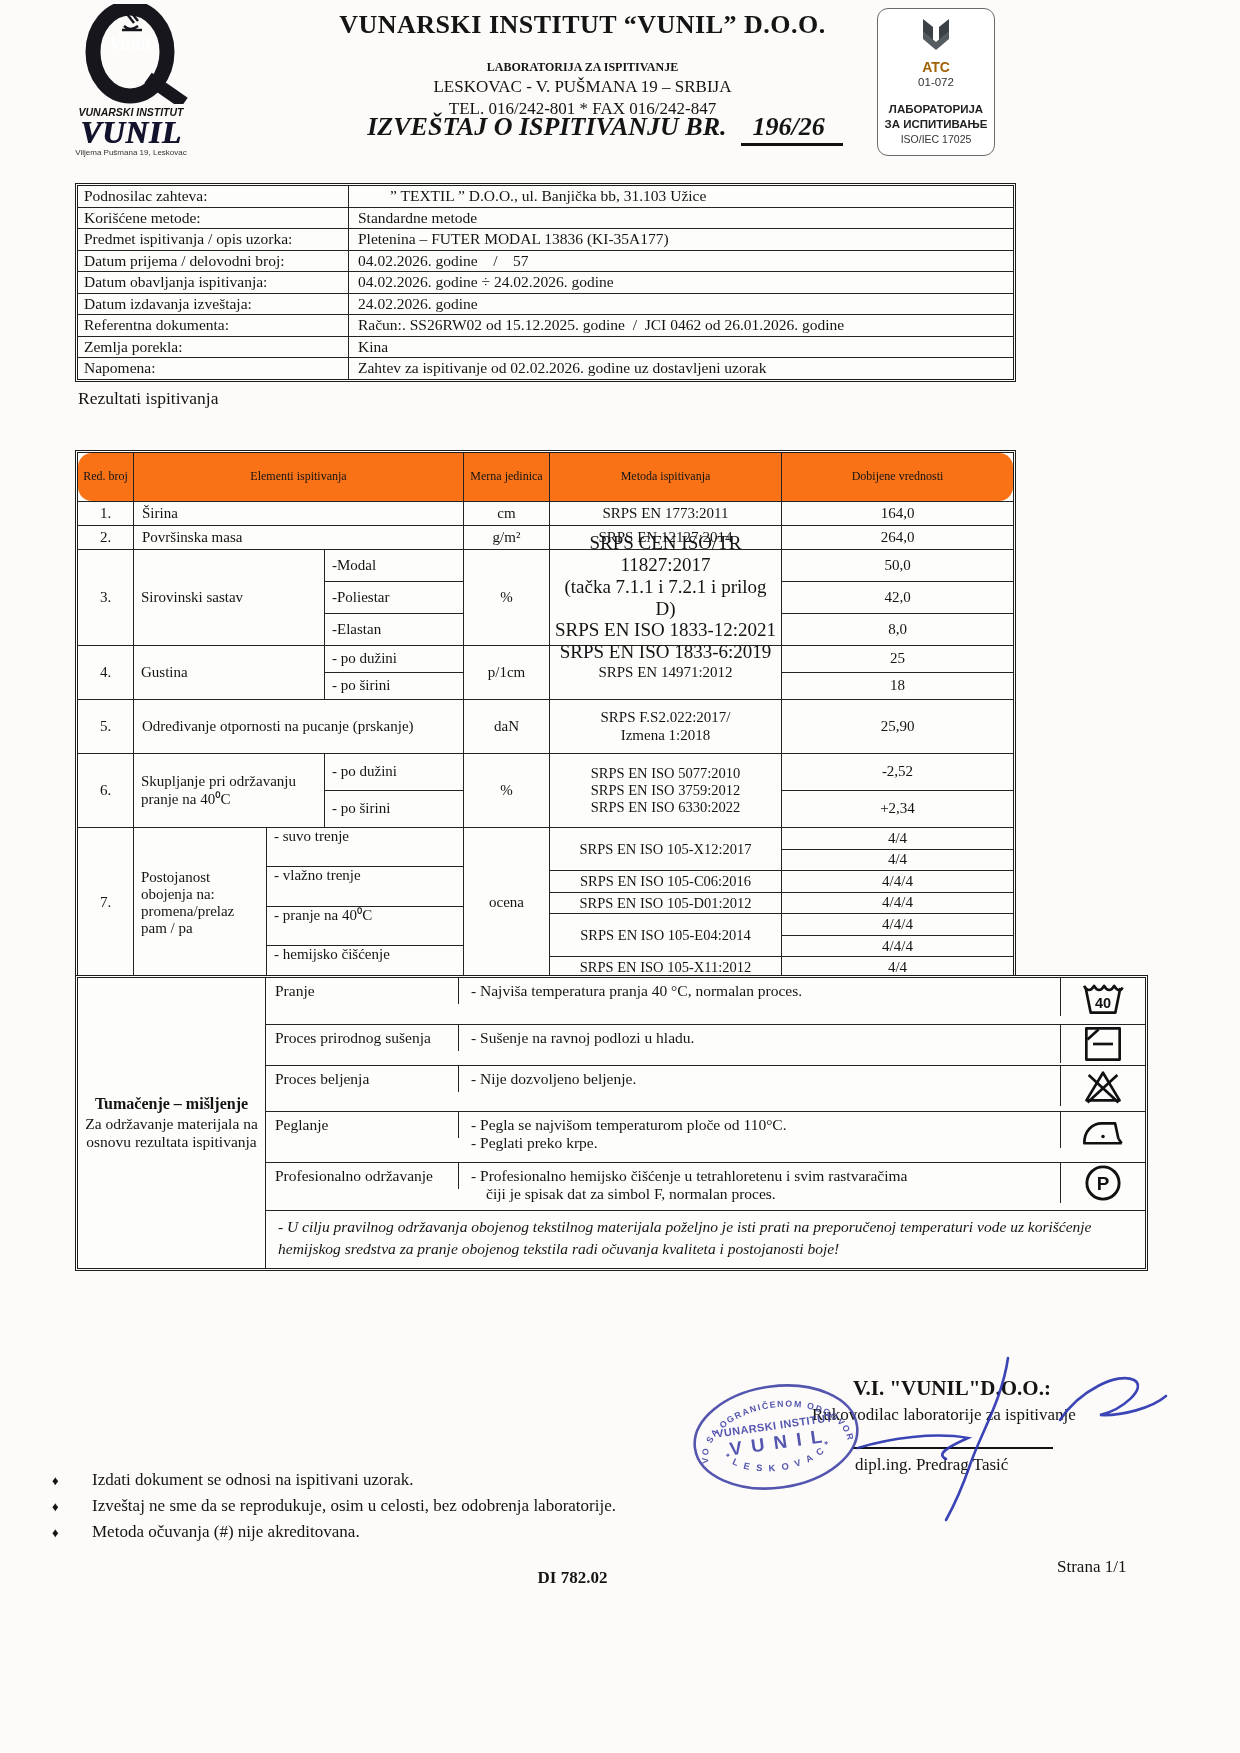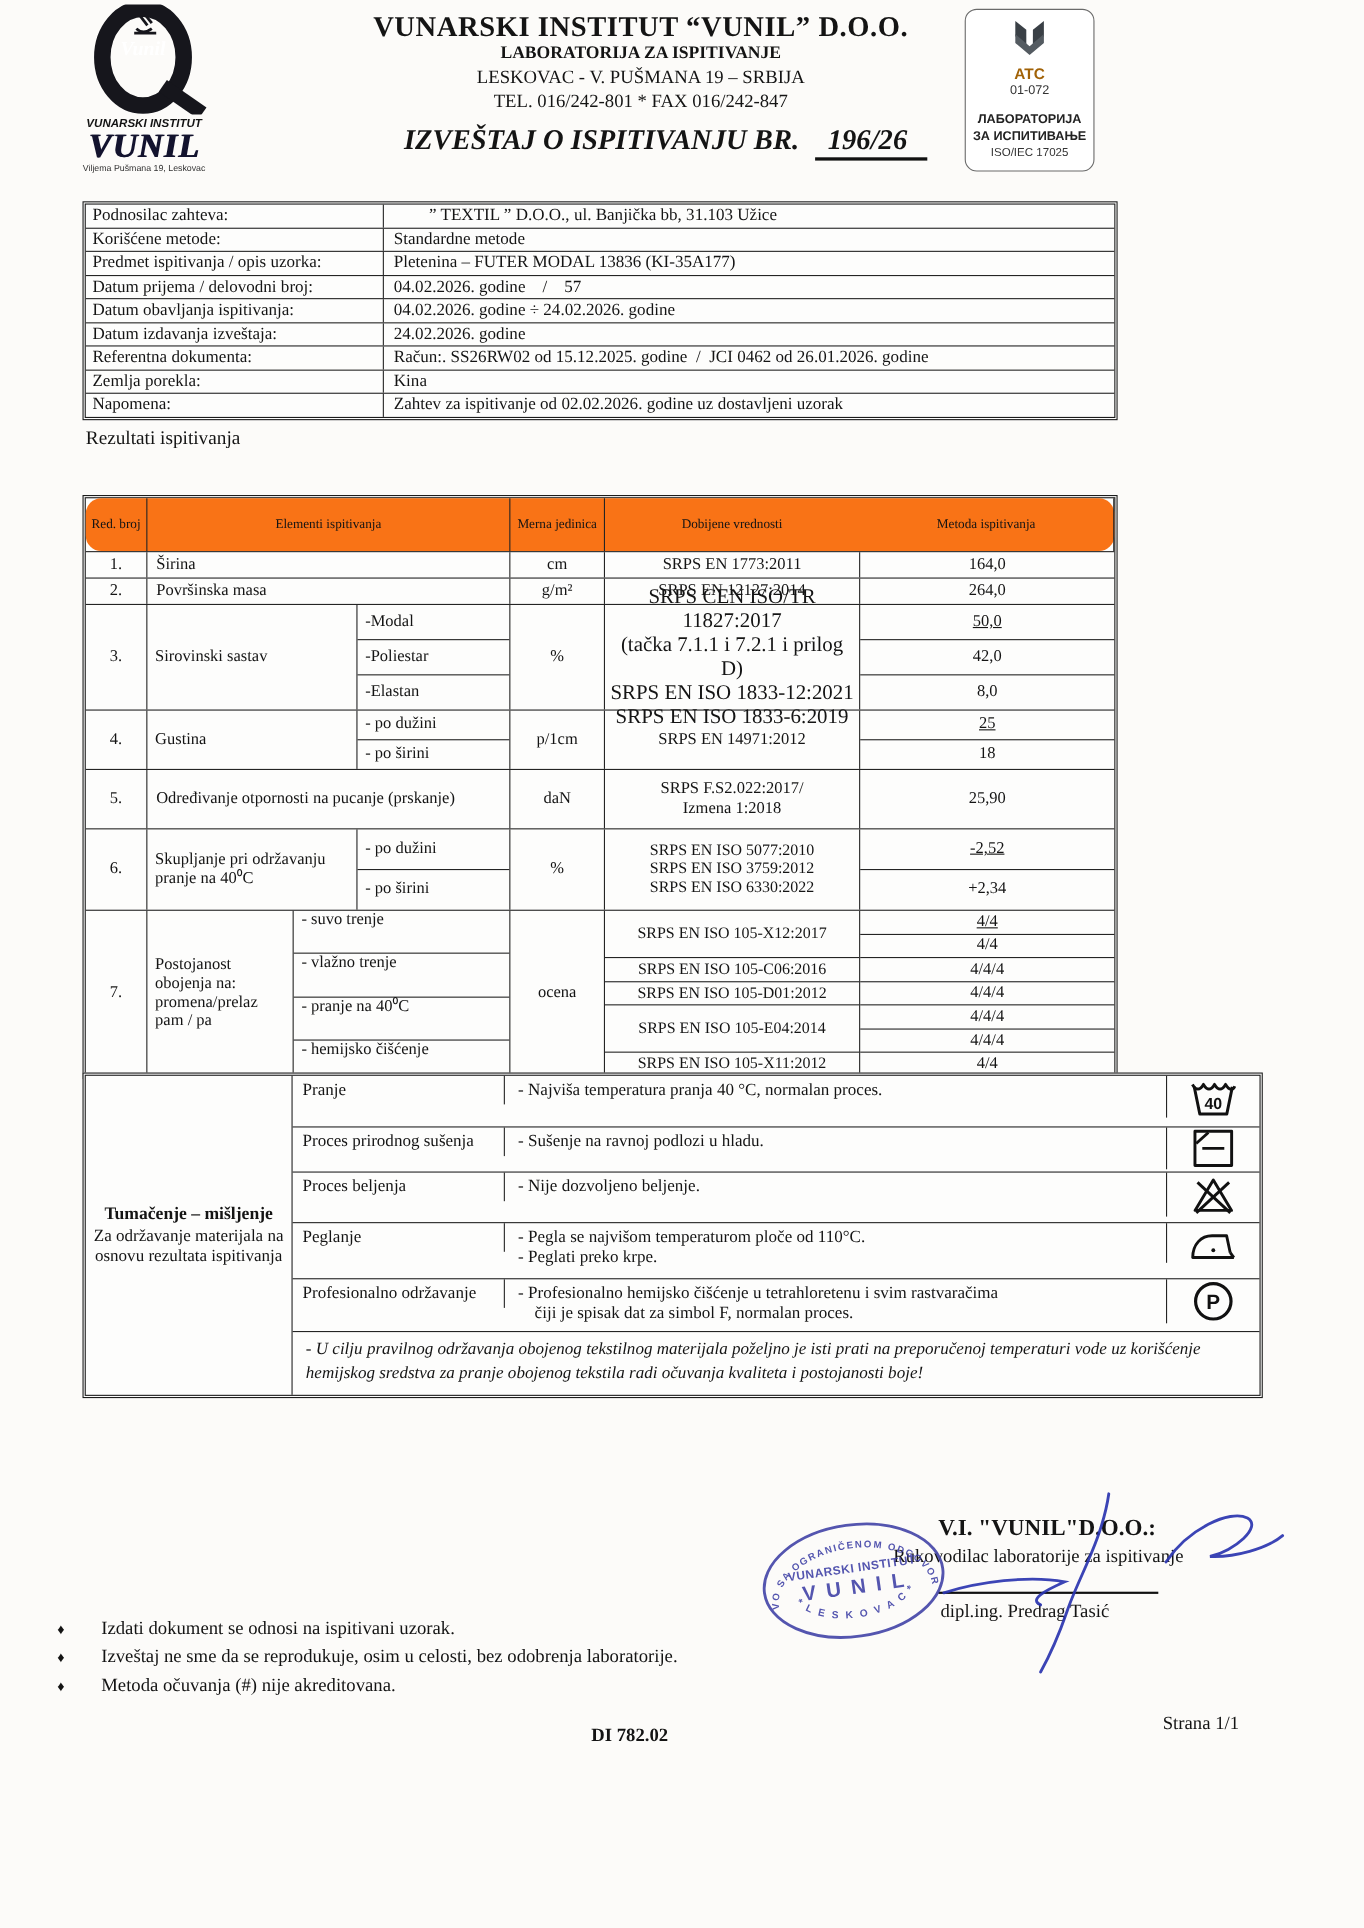--- a/index.html
+++ b/index.html
@@ -4,21 +4,21 @@
 <style>
   html,body{margin:0;padding:0;background:#e8e8e8;}
   .page{position:relative;width:1240px;height:1753px;background:#fcfbf9;
         font-family:"Liberation Serif",serif;color:#141414;overflow:hidden;}
   .abs{position:absolute;}
   .sans{font-family:"Liberation Sans",sans-serif;}
 
   
   .org-block{left:295px;top:10px;width:575px;text-align:center;}
   .org-name{font-size:26px;font-weight:bold;letter-spacing:.5px;}
-  .org-lab{font-size:16px;font-weight:bold;margin-top:0;}
+  .org-lab{font-size:12px;font-weight:bold;margin-top:20px;}
   .org-addr,.org-tel{font-size:17px;margin-top:2px;}
   .report-title{left:295px;top:112px;width:620px;text-align:center;
                 font-size:26px;font-weight:bold;font-style:italic;}
   .report-no{display:inline-block;border-bottom:3px solid #111;padding:0 18px 1px 12px;margin-left:14px;}
 
   .qlogo{left:78px;top:4px;}
   .wordmark{left:62px;top:106px;width:138px;text-align:center;}
   .wm-top{font-size:10.5px;font-weight:bold;font-style:italic;}
   .wm-name{font-size:31px;font-weight:900;font-style:italic;letter-spacing:1px;color:#13132e;
            text-shadow:1px 0 #13132e;line-height:.95;}
@@ -56,21 +56,21 @@
   .c5{flex:1;border-right:none;}
   .left{justify-content:flex-start;text-align:left;padding-left:8px;}
   .split{padding:0;align-items:stretch;}
   .split .lab{flex:1;display:flex;align-items:center;padding:2px 7px;border-right:1.6px solid #242424;text-align:left;}
   .subs{display:flex;flex-direction:column;width:138px;}
   .subs.wide{width:196px;gap:21px;}
   .subs .s{flex:1;display:flex;align-items:center;padding:0 7px;border-top:1.6px solid #242424;}
   .subs .s:first-child{border-top:none;}
   .vstack{padding:0;flex-direction:column;align-items:stretch;}
   .vstack .v{flex:1;display:flex;align-items:center;justify-content:center;border-top:1.6px solid #242424;}
-  .vstack .v:first-child{border-top:none;text-decoration:underline;}
+  .vstack .v:first-child{border-top:none;}
   .mstack{padding:0;flex-direction:column;align-items:stretch;}
   .mstack .m{display:flex;align-items:center;justify-content:center;border-top:1.6px solid #242424;text-align:center;}
   .mstack .m:first-child{border-top:none;}
   .h1{flex:1;} .h2{flex:2;}
   .hh{height:48px;} .h24{height:24px;} .h96{height:96px;} .h54{height:54px;} .h74{height:74px;} .h150{height:151px;}
   .fs13{font-size:19px;} .fs14{font-size:14.5px;}
 
   
   .ctable{left:75px;top:975px;width:1073px;border:3px double #1c1c1c;display:flex;font-size:15.5px;
           background:#fdfdfc;box-sizing:border-box;}
@@ -189,22 +189,22 @@
   </div>
 
   <div class="abs sec-title">Rezultati ispitivanja</div>
 
   <div class="abs rtable">
 
     <div class="rrow hdr hh">
       <div class="rc c1">Red. broj</div>
       <div class="rc c2">Elementi ispitivanja</div>
       <div class="rc c3">Merna jedinica</div>
+      <div class="rc c4">Metoda ispitivanja</div>
       <div class="rc c5">Dobijene vrednosti</div>
-      <div class="rc c4">Metoda ispitivanja</div>
     </div>
 
     <div class="rrow h24">
       <div class="rc c1">1.</div>
       <div class="rc c2 left">Širina</div>
       <div class="rc c3">cm</div>
       <div class="rc c4">SRPS EN 1773:2011</div>
       <div class="rc c5">164,0</div>
     </div>
 

